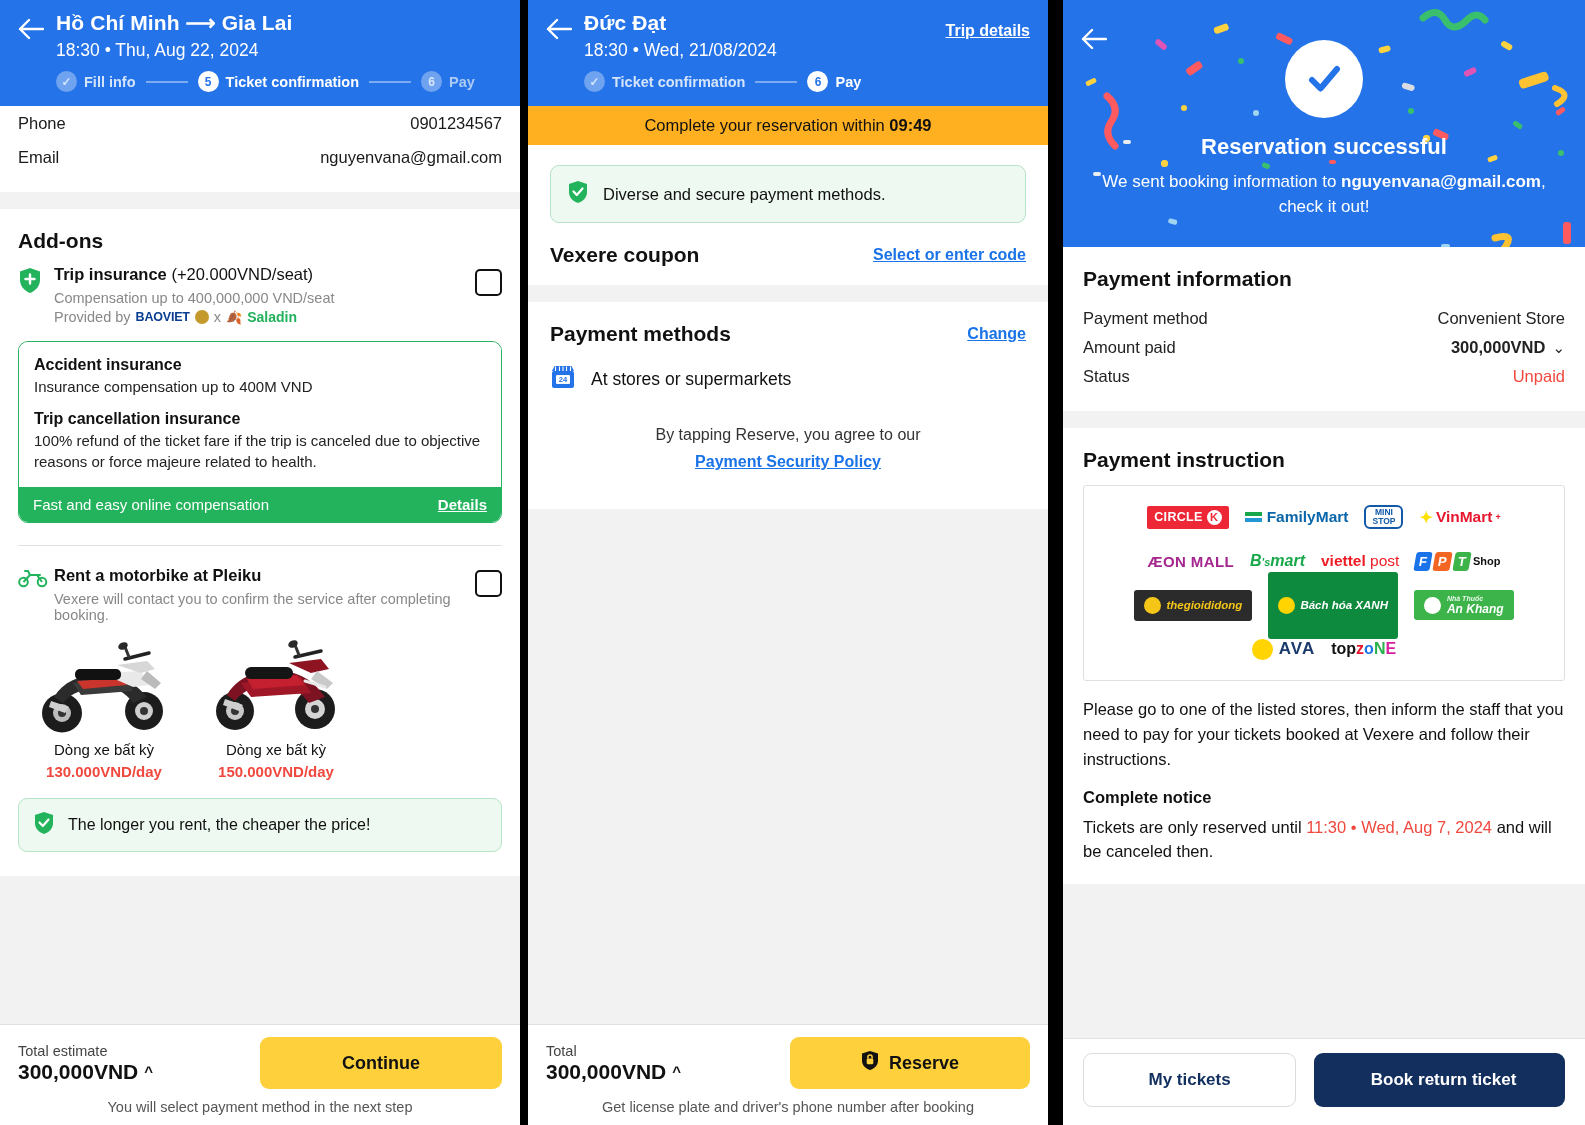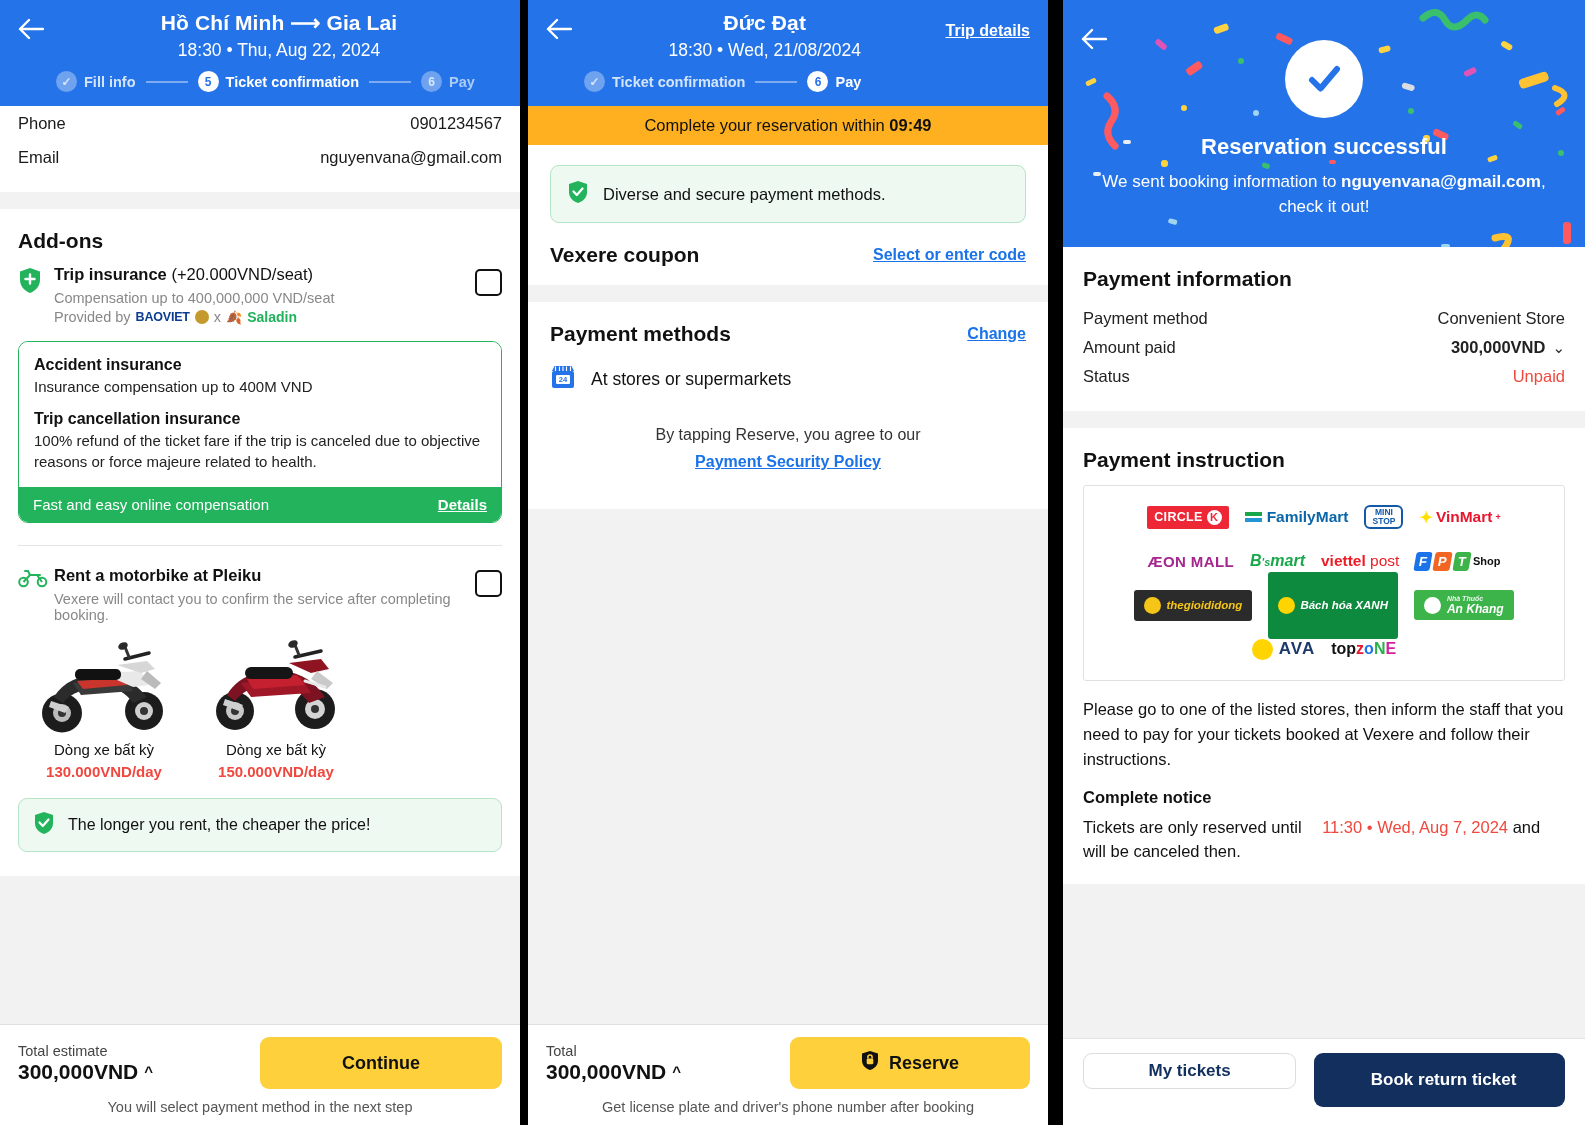--- a/index.html
+++ b/index.html
@@ -13,21 +13,21 @@
 
   
   .panel { position: relative; height: 1125px; background: #fff; overflow: hidden; display: flex; flex-direction: column; }
   .p1 { width: 520px; }
   .gutter { width: 8px; background: #000; }
   .p2 { width: 520px; }
   .gutter2 { width: 15px; background: #000; }
   .p3 { width: 522px; }
 
   
-  .hdr { background: #2573e8; color: #fff; padding: 10px 18px 14px 18px; position: relative; flex: 0 0 auto; text-align: center; }
+  .hdr { background: #2573e8; color: #fff; padding: 10px 18px 14px 18px; position: relative; flex: 0 0 auto; }
   .hdr-row { display: flex; align-items: flex-start; }
   .back { width: 38px; flex: 0 0 38px; padding-top: 8px; cursor: pointer; }
   .back svg { display:block; }
   .hdr-texts { flex: 1 1 auto; }
   .route { font-size: 21px; font-weight: bold; letter-spacing: .1px; line-height: 1.25; }
   .when { font-size: 17.5px; margin-top: 3px; line-height: 1.3; }
   .trip-details { font-size: 16px; font-weight: bold; text-decoration: underline; cursor: pointer; white-space: nowrap; padding-top: 12px; }
 
   .steps { display: flex; align-items: center; margin-top: 9px; padding-left: 38px; }
   .step { display: flex; align-items: center; gap: 7px; font-size: 14.5px; font-weight: bold; }
@@ -114,23 +114,23 @@
   .p3kv .k { color: #222; }
   .p3kv .v { color: #222; }
   .p3kv .v.b { font-weight: bold; display: flex; align-items: center; gap: 7px; }
   .p3kv .v.red { color: #f0483e; }
   .logo-box { border: 1px solid #e0e0e0; border-radius: 3px; padding: 16px 10px 14px 10px; }
   .logo-row { display: flex; justify-content: center; align-items: center; gap: 16px; margin-bottom: 14px; flex-wrap: nowrap; }
   .lg { display: flex; align-items: center; justify-content: center; height: 30px; }
   .instr { font-size: 16.5px; color: #111; line-height: 1.5; margin-top: 16px; }
   .notice-h { font-size: 16.5px; font-weight: bold; color: #111; margin-top: 16px; }
   .notice-p { font-size: 16.5px; color: #111; line-height: 1.5; margin-top: 8px; }
-  .notice-p .rd { color: #f0483e; margin-left: 16px; }
+  .notice-p .rd { color: #f0483e; }
   .p3bot { flex: 0 0 auto; border-top: 1px solid #e3e3e3; background: #fff; padding: 14px 20px 18px 20px; display: flex; gap: 18px; }
-  .btn-ghost { flex: 1 1 0; height: 36px; border: 1px solid #dcdcdc; background: #fff; border-radius: 9px; font-size: 17px; font-weight: bold; color: #12305f; cursor: pointer; font-family: "Liberation Sans", sans-serif; }
+  .btn-ghost { flex: 1 1 0; height: 54px; border: 1px solid #dcdcdc; background: #fff; border-radius: 9px; font-size: 17px; font-weight: bold; color: #12305f; cursor: pointer; font-family: "Liberation Sans", sans-serif; }
   .btn-navy { flex: 1.15 1 0; height: 54px; border: none; background: #132f5e; border-radius: 9px; font-size: 17px; font-weight: bold; color: #fff; cursor: pointer; font-family: "Liberation Sans", sans-serif; padding-left: 8px; }
 
   
   .brand { font-weight: bold; white-space: nowrap; font-family: "Liberation Sans", sans-serif; }
   .b-circlek { background: #ee2737; color: #fff; font-size: 12.5px; padding: 4px 7px; border-radius: 2px; letter-spacing: .3px; display:flex; align-items:center; gap:4px; }
   .b-circlek .kk { background:#fff; color:#ee2737; width:15px; height:15px; border-radius:50%; display:flex; align-items:center; justify-content:center; font-size:11px; }
   .b-family { color: #0a66a8; font-size: 15.5px; display: flex; align-items: center; gap: 5px; }
   .b-family .bars { display:flex; flex-direction:column; gap:2px; }
   .b-family .bars i { display:block; width:17px; height:4px; }
   .b-ministop { border: 2px solid #1259a8; color: #1259a8; font-size: 8.5px; line-height: 1.05; text-align: center; padding: 1px 6px; border-radius: 6px; }

